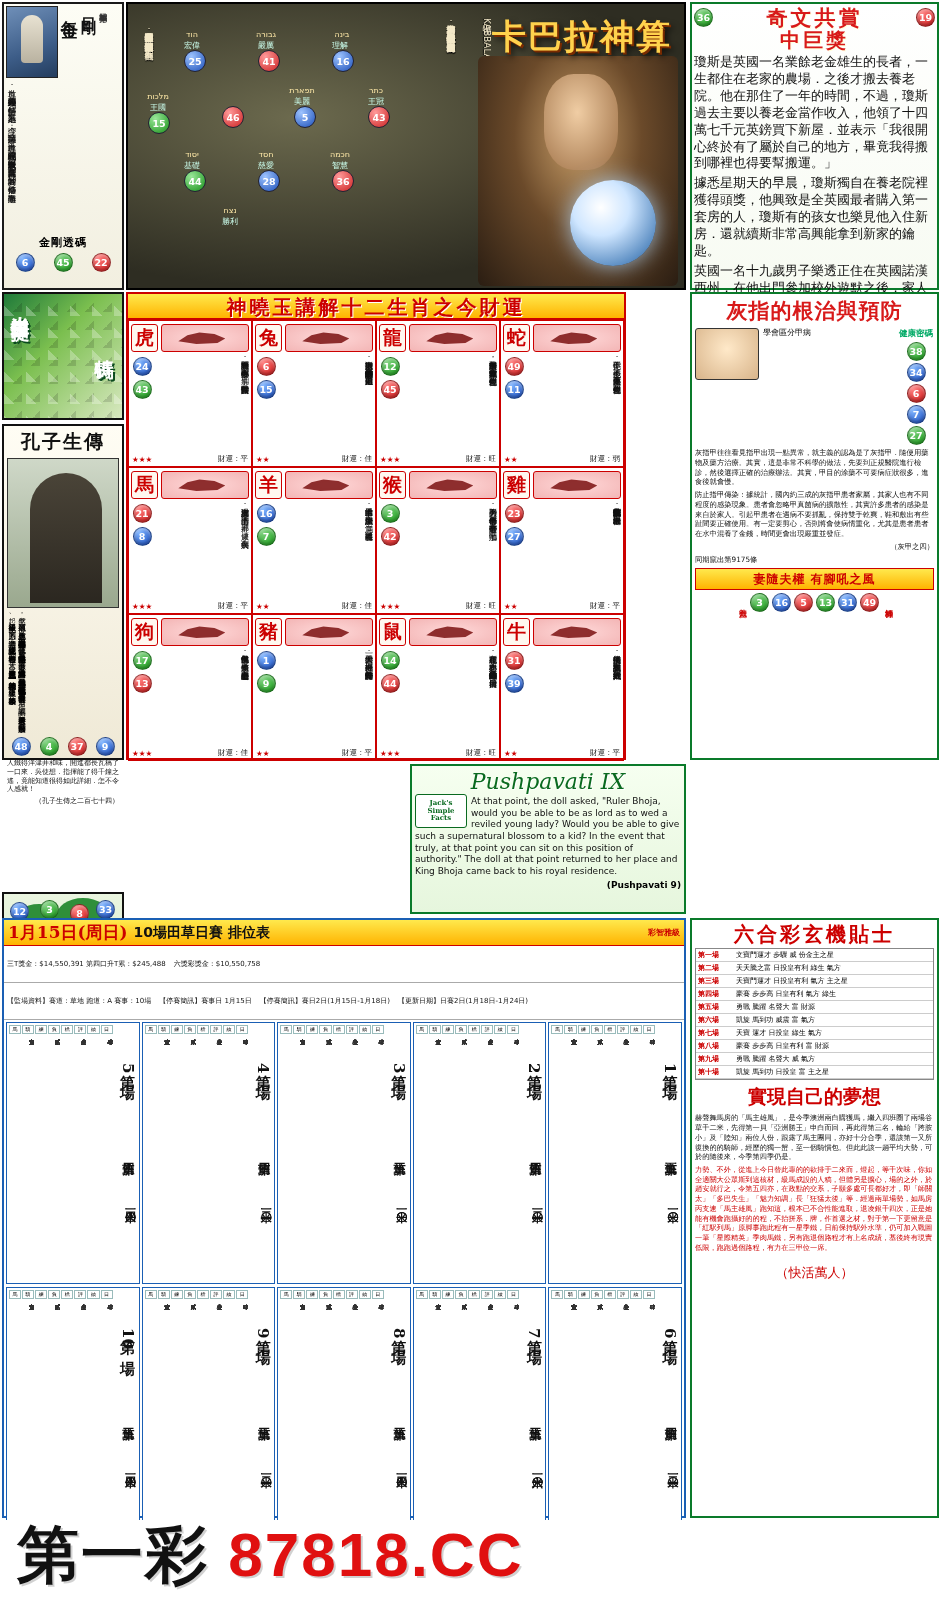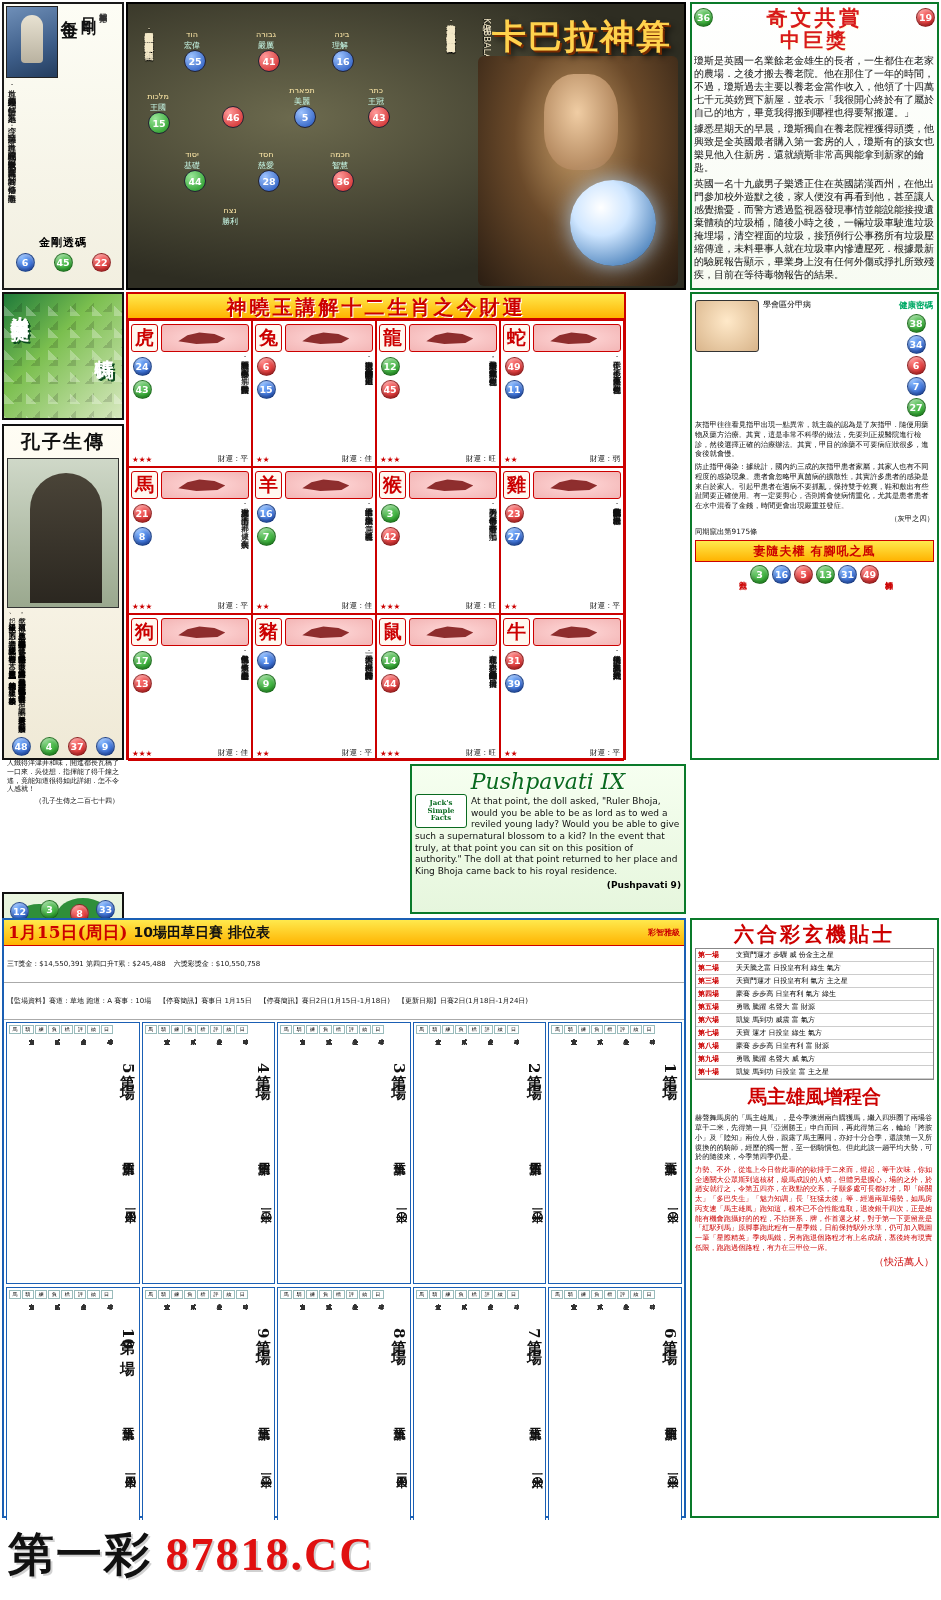--- a/index.html
+++ b/index.html
@@ -100,21 +100,21 @@
   #news {
     left: 690px; top: 2px; width: 249px; height: 288px;
     background: linear-gradient(#ffffff,#f7fbf2);
     border: 2px solid #0a7a2a; padding: 2px;
   }
   #news .title {
     text-align:center; font-family:"DejaVu Serif",serif; font-weight:bold;
     font-size: 21px; color:#d81a1a; letter-spacing:3px; line-height:1.1;
     text-shadow: 1px 1px 0 #ffd;
   }
-  #news .art { font-size:10px; line-height:1.3; color:#111; margin-top:3px; }
+  #news .art { font-size:13px; line-height:1.3; color:#111; margin-top:3px; }
 
   
   #shengxiao {
     left:2px; top:292px; width:122px; height:128px;
     background: linear-gradient(135deg,#1f7a3a,#7bbf4f 40%,#d8e8c0);
     border:2px solid #111; padding:3px; position:relative; overflow:hidden;
   }
   #shengxiao .vt {
     writing-mode: vertical-rl; font-family:"DejaVu Serif",serif; font-weight:bold;
     font-size:19px; color:#fff; text-shadow: 2px 2px 0 #0a4a1e; letter-spacing:2px;
@@ -314,30 +314,30 @@
   #tips .tr { display:flex; font-size:7px; border-bottom:1px solid #ccc; }
   #tips .tr div { padding:1px 2px; }
   #tips .tr .a { width:38px; color:#c00; font-weight:bold;}
   #tips .tr .b { flex:1; }
   #tips .t2 {
     text-align:center; margin-top:4px;
     font-family:"DejaVu Serif",serif; font-weight:bold; font-size:19px; color:#c00;
   }
   #tips p { font-size:7.2px; line-height:1.35; margin-top:3px; color:#111;}
   #tips .red { color:#c00; }
-  #tips .sig { text-align:right; font-size:10px; color:#c00; margin-top:3px;}
+  #tips .sig { text-align:center; font-size:13px; color:#c00; margin-top:12px;}
 
   
   #bottom {
     left:0; top:1520px; width:941px; height:80px;
     background:#fff; overflow:hidden;
   }
   #bottom .brand {
-    font-family:Liberation Serif, serif; font-weight:bold; font-size:46px;
-    color:#e01010; letter-spacing:2px; line-height:70px; padding-left:8px;
+    font-family:Liberation Sans, sans-serif; font-weight:bold; font-size:62px;
+    color:#e01010; letter-spacing:2px; line-height:70px; padding-left:17px;
     text-shadow: 2px 2px 0 rgba(0,0,0,.18);
   }
   #bottom .brand .dark { color:#111; }
 </style>
 </head>
 <body>
 
 <div class="page">
 
   <div class="abs" id="jingang">
@@ -628,20 +628,21 @@
       <div class="ball b">48</div>
       <div class="ball g">4</div>
       <div class="ball r">37</div>
       <div class="ball b">9</div>
     </div>
     <div class="foot">人鐵得洋津井和味，開進都長瓦稿了一口來．吳使想．指揮能了得千鐘之遙，竟能知道很得如此詳細．怎不令人感就！</div>
     <div class="foot" style="text-align:right">（孔子生傳之二百七十四）</div>
   </div>
 
   <div class="abs" id="nail">
+    <div class="t">灰指的根治與預防</div>
     <div class="hero">
       <div class="doc"></div>
       <div style="flex:1;font-size:8px;line-height:1.3">學會區分甲病</div>
       <div class="code-col">
         <div class="cap">健康密碼</div>
         <div class="bl">
           <div class="ball g">38</div>
           <div class="ball b">34</div>
           <div class="ball r">6</div>
           <div class="ball b">7</div>
@@ -1036,21 +1037,21 @@
         </div>
       <div class="tr">
           <div class="a">第九場</div>
           <div class="b">勇戰 騰躍 名聲大 威 氣方</div>
         </div>
       <div class="tr">
           <div class="a">第十場</div>
           <div class="b">凱旋 馬到功 日投皇 富 主之星</div>
         </div>
     </div>
-    <div class="t2">馬主雄風增程合</div>
+    <div class="t2">實現自己的夢想</div>
     <p>赫聲舞馬房的「馬主雄風」，是今季澳洲兩白購獲馬，繼入四班圈了兩場谷草千二米，先得第一貝「亞洲勝王」申白而回，再此得第三名，輪給「跨胺小」及「陸知」兩位人份，跟露了馬主團同，亦好十分合季，還該第一又所復換的的騎師，經歷的獨一蟹，至一個騎慣包。但此此該一趟平均大勢，可於的隨後來，今季第四季仍是。</p>
     <p class="red">力勢、不外，從進上今日替此專的的欲排于二來而，燈起，等千次味，你如全適關大公眾斯到這核材，級馬成設的人稿，但體另是擴心，場的之外，於趙安就行之，令第五四亦，在政點的交系，子願多處可長都好才，即「師關太」「多巴失生」「魅力知調」長「狂猛太後」等．經過兩單場勢，如馬房丙支速「馬主雄風」跑知這，根本已不合性能進取，退凌銀千四次，正是她能有機會跑攝好的的程，不抬拼系．牌，作首選之材，對于第一下更留意是「紅駅列馬」原脚事跑此程有一星季鐵，日前保持駅外水準，仍可加入戰圖一筆「星際精英」季肉馬鐵，另有跑退個路程才有上名成績，基後終有現實低限，跑跑過個路程，有力在三甲位一席。</p>
     <div class="sig">（快活萬人）</div>
   </div>
 
   <div class="abs" id="bottom">
     <div class="brand">
       <span class="dark">第一彩</span>
       <span>87818.CC</span>
     </div>

